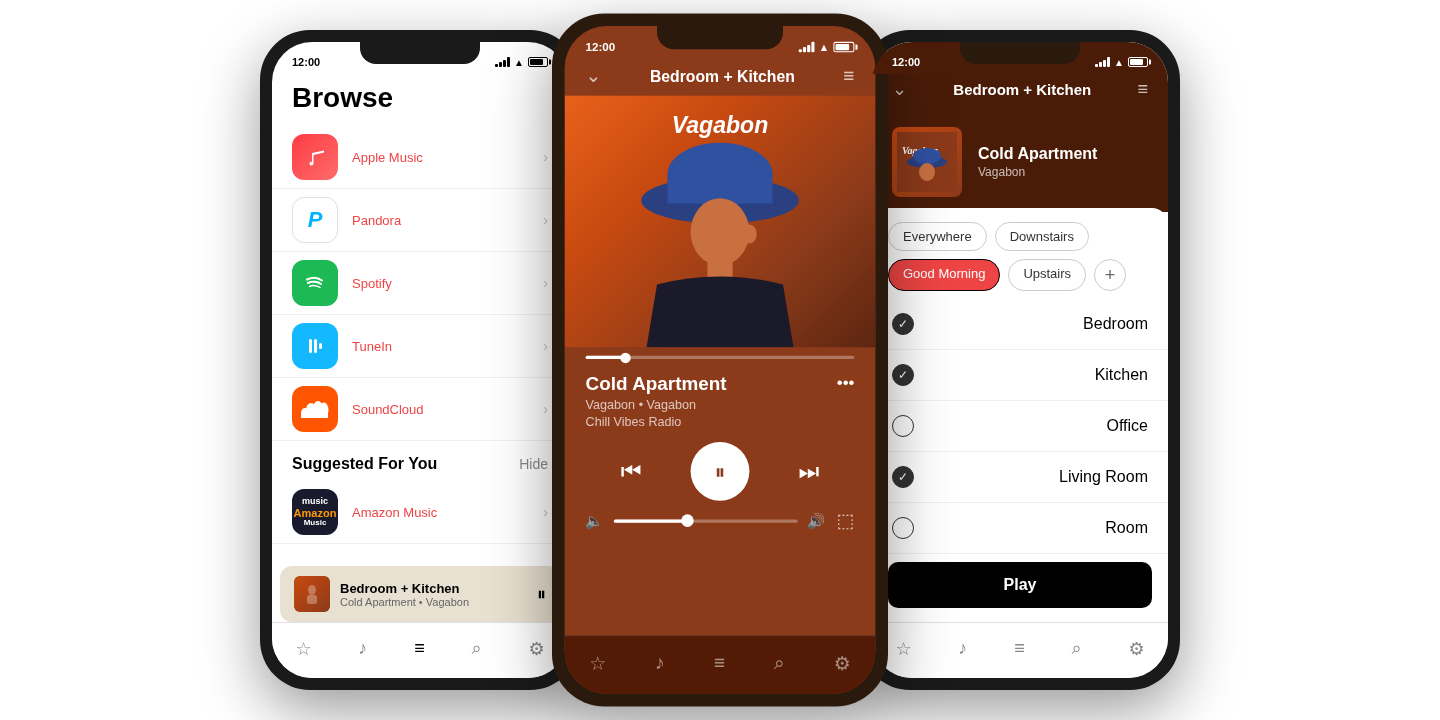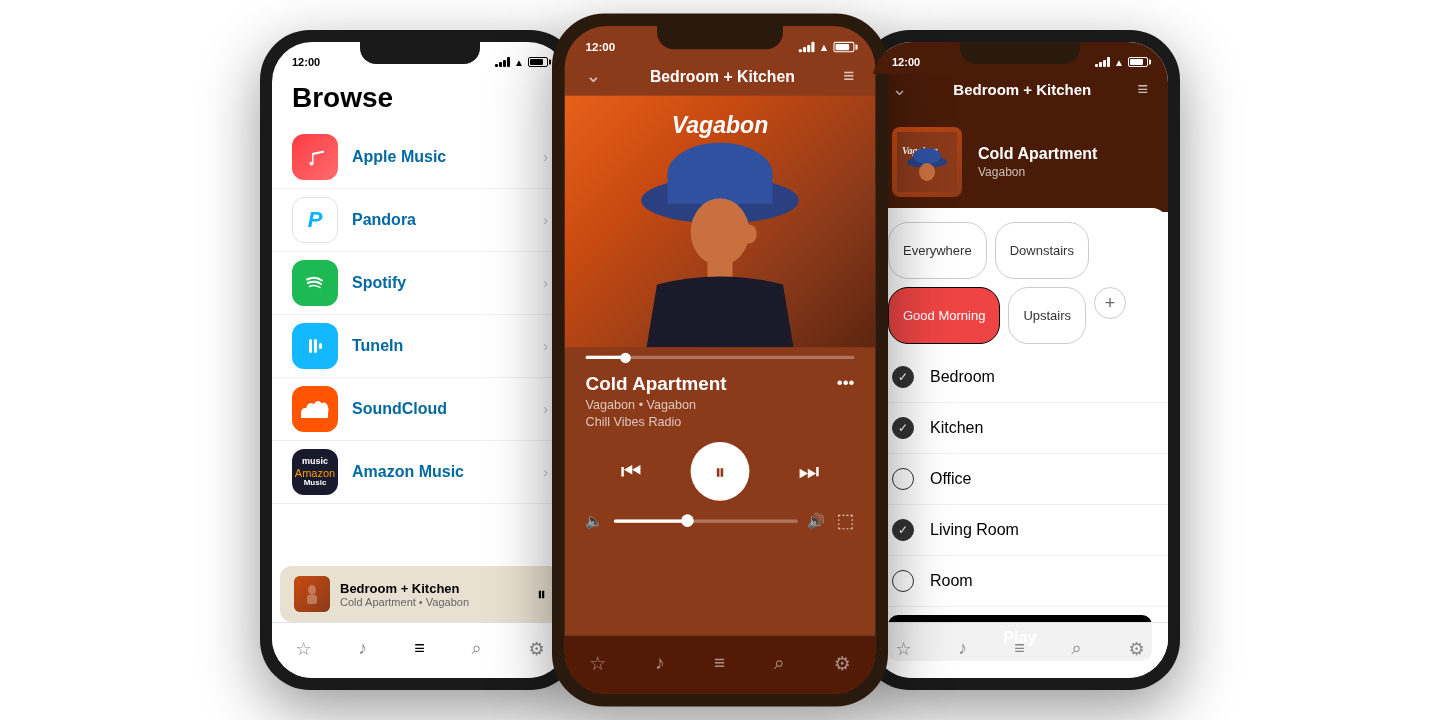--- a/index.html
+++ b/index.html
@@ -172,23 +172,23 @@
       display: flex;
       align-items: center;
       justify-content: center;
       flex-shrink: 0;
       font-size: 20px;
       overflow: hidden;
     }
 
     .service-name {
       flex: 1;
-      font-size: 16px;
-      font-weight: 700;
-      color: #0369a1;
+      font-size: 13px;
+      font-weight: 400;
+      color: #ef4444;
     }
 
     .chevron {
       color: #c0c0c0;
       font-size: 14px;
     }
 
     
     .icon-apple-music {
       background: linear-gradient(135deg, #fc3c44, #ff6b6b);
@@ -544,21 +544,21 @@
 
     
     .group-chips {
       padding: 14px 16px 8px;
       display: flex;
       flex-wrap: wrap;
       gap: 8px;
     }
 
     .chip {
-      padding: 20px 14px;
+      padding: 6px 14px;
       border-radius: 20px;
       font-size: 13px;
       font-weight: 500;
       border: 1.5px solid #ccc;
       color: #333;
       background: #fff;
     }
 
     .chip.active {
       background: #ef4444;
@@ -574,20 +574,21 @@
       display: flex;
       align-items: center;
       justify-content: center;
       font-size: 18px;
       color: #666;
     }
 
     
     .room-list {
       list-style: none;
+      text-align: right;
     }
 
     .room-list-item {
       display: flex;
       align-items: center;
       padding: 14px 20px;
       border-bottom: 1px solid #f0f0f0;
     }
 
     .room-check {
@@ -722,28 +723,32 @@
               <ellipse cx="18" cy="9" rx="5" ry="8"></ellipse>
               <ellipse cx="24" cy="10" rx="4.5" ry="7.5"></ellipse>
               <rect x="1" y="13" width="27" height="5" fill="white"></rect>
             </svg>
           </div>
           <span class="service-name">SoundCloud</span>
           <span class="chevron">›</span>
         </li>
       </ul>
 
+      <div class="suggested-header">
+        <span class="suggested-title">Suggested For You</span>
+        <span class="hide-btn">Hide</span>
+      </div>
 
       <ul class="service-list">
 
         <li class="service-item">
           <div class="service-icon icon-amazon">
             <div style="text-align:center; color:#fff; line-height:1.1;">
               <div style="font-size:9px; font-weight:700; letter-spacing:0">music</div>
-              <div style="font-size:11px; font-weight:400; color:#ff9900;">Amazon</div>
+              <div style="font-size:11px; font-weight:700; color:#ff9900;">Amazon</div>
               <div style="font-size:8px; font-weight:700; color:#fff">Music</div>
             </div>
           </div>
           <span class="service-name">Amazon Music</span>
           <span class="chevron">›</span>
         </li>
       </ul>
 
       <div class="mini-player">
         <div class="mini-thumb">

